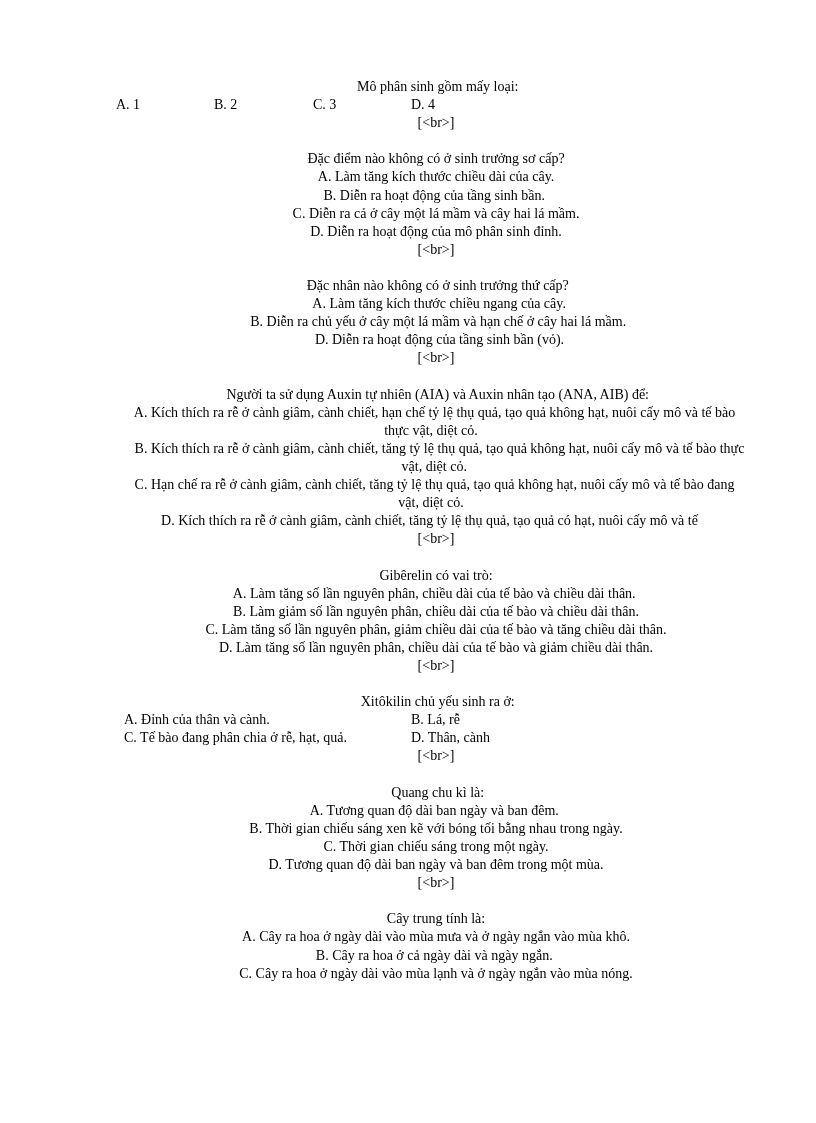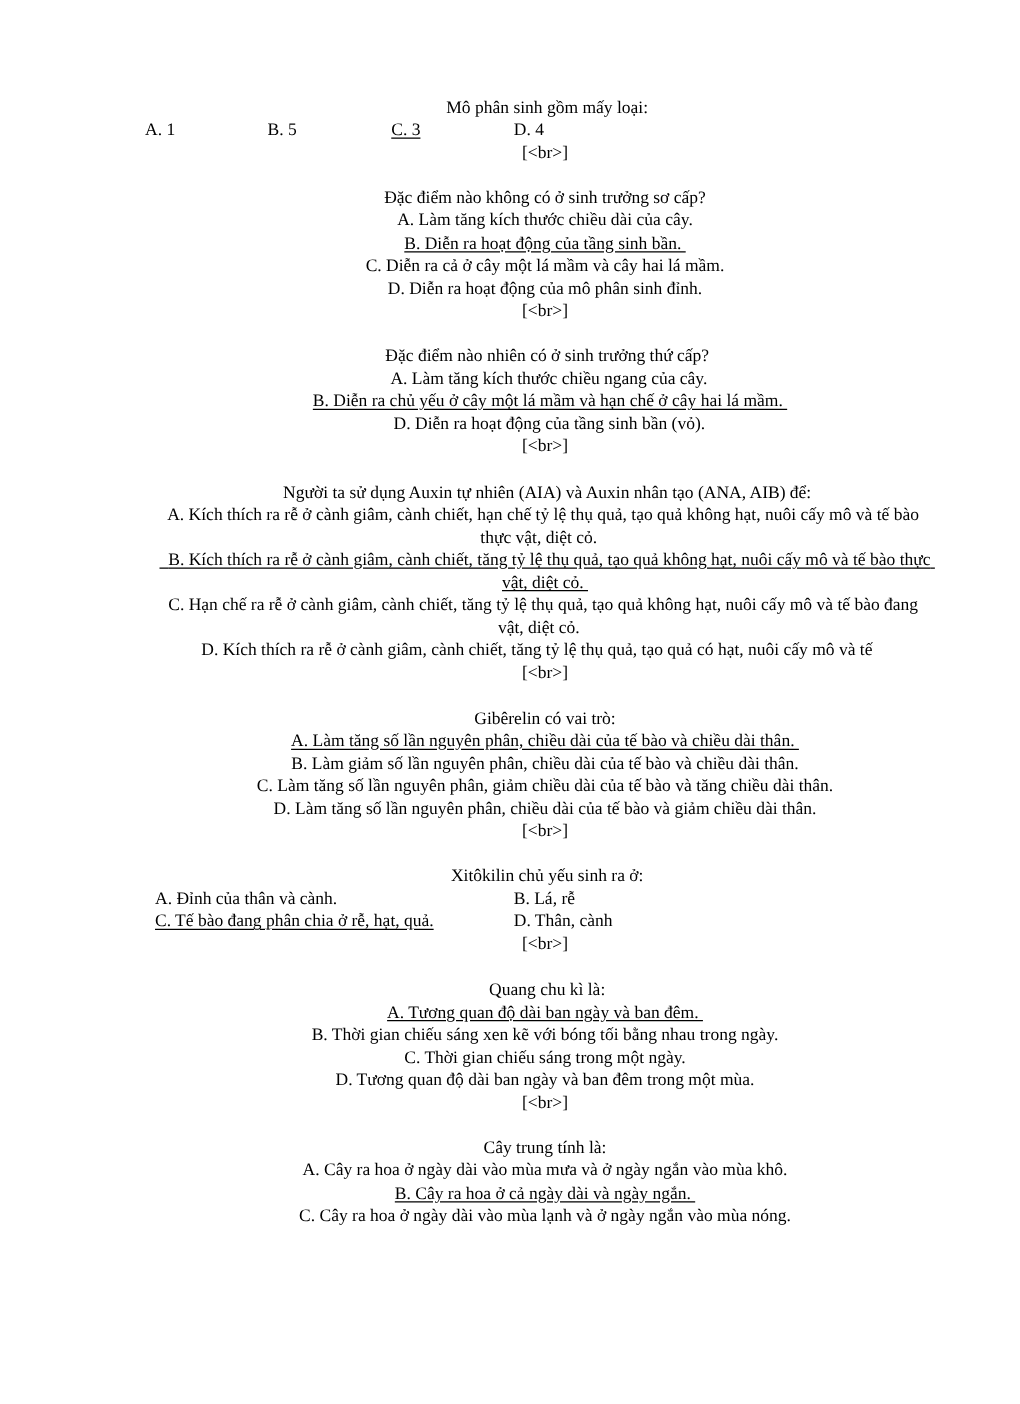--- a/index.html
+++ b/index.html
@@ -4,54 +4,54 @@
 <style>
   html, body { margin: 0; padding: 0; background: #ffffff; }
   body { width: 816px; height: 1123px; position: relative; overflow: hidden; }
   .page {
     position: absolute; left: 116px; top: 78px; width: 640px;
     font-family: "Liberation Serif", "DejaVu Serif", serif;
     font-size: 14px; line-height: 18.1px; color: #000;
   }
   .line { white-space: pre; height: 18.1px; text-align: center; }
   .wrap { white-space: normal; height: auto; }
-  .u { text-decoration: underline; text-underline-offset: 2px; }
+  .u { text-underline-offset: 2px; }
   .blank { height: 18.1px; }
   .row { position: relative; height: 18.1px; white-space: pre; }
   .row span { position: absolute; top: 0; text-align: center; }
 </style>
 </head>
 <body>
 
 <div class="page">
 
   <div>
     <div class="line"> Mô phân sinh gồm mấy loại:</div>
     <div class="row">
       <span style="left:0">A. 1</span>
-      <span style="left:98px">B. 5</span>
+      <span style="left:98px">B. 2</span>
       <span style="left:197px" class="u">C. 3</span>
       <span style="left:295px">D. 4</span>
     </div>
     <div class="line">[&lt;br&gt;]</div>
     <div class="blank"></div>
   </div>
 
   <div>
     <div class="line">Đặc điểm nào không có ở sinh trưởng sơ cấp?</div>
     <div class="line">A. Làm tăng kích thước chiều dài của cây.</div>
     <div class="line"><span class="u">B. Diễn ra hoạt động của tầng sinh bần. </span></div>
     <div class="line">C. Diễn ra cả ở cây một lá mầm và cây hai lá mầm.</div>
     <div class="line">D. Diễn ra hoạt động của mô phân sinh đỉnh.</div>
     <div class="line">[&lt;br&gt;]</div>
     <div class="blank"></div>
   </div>
 
   <div>
-    <div class="line"> Đặc điểm nào nhiên có ở sinh trưởng thứ cấp?</div>
+    <div class="line"> Đặc nhân nào không có ở sinh trưởng thứ cấp?</div>
     <div class="line">  A. Làm tăng kích thước chiều ngang của cây.</div>
     <div class="line" style="padding-left:8px"><span class="u">B. Diễn ra chủ yếu ở cây một lá mầm và hạn chế ở cây hai lá mầm. </span></div>
     <div class="line">  D. Diễn ra hoạt động của tầng sinh bần (vỏ).</div>
     <div class="line">[&lt;br&gt;]</div>
     <div class="blank"></div>
   </div>
 
   <div>
     <div class="line"> Người ta sử dụng Auxin tự nhiên (AIA) và Auxin nhân tạo (ANA, AIB) để:</div>
     <div class="line wrap" style="white-space:pre-wrap;width:630px">  A. Kích thích ra rễ ở cành giâm, cành chiết, hạn chế tỷ lệ thụ quả, tạo quả không hạt, nuôi cấy mô và tế bào thực vật, diệt cỏ.</div>

